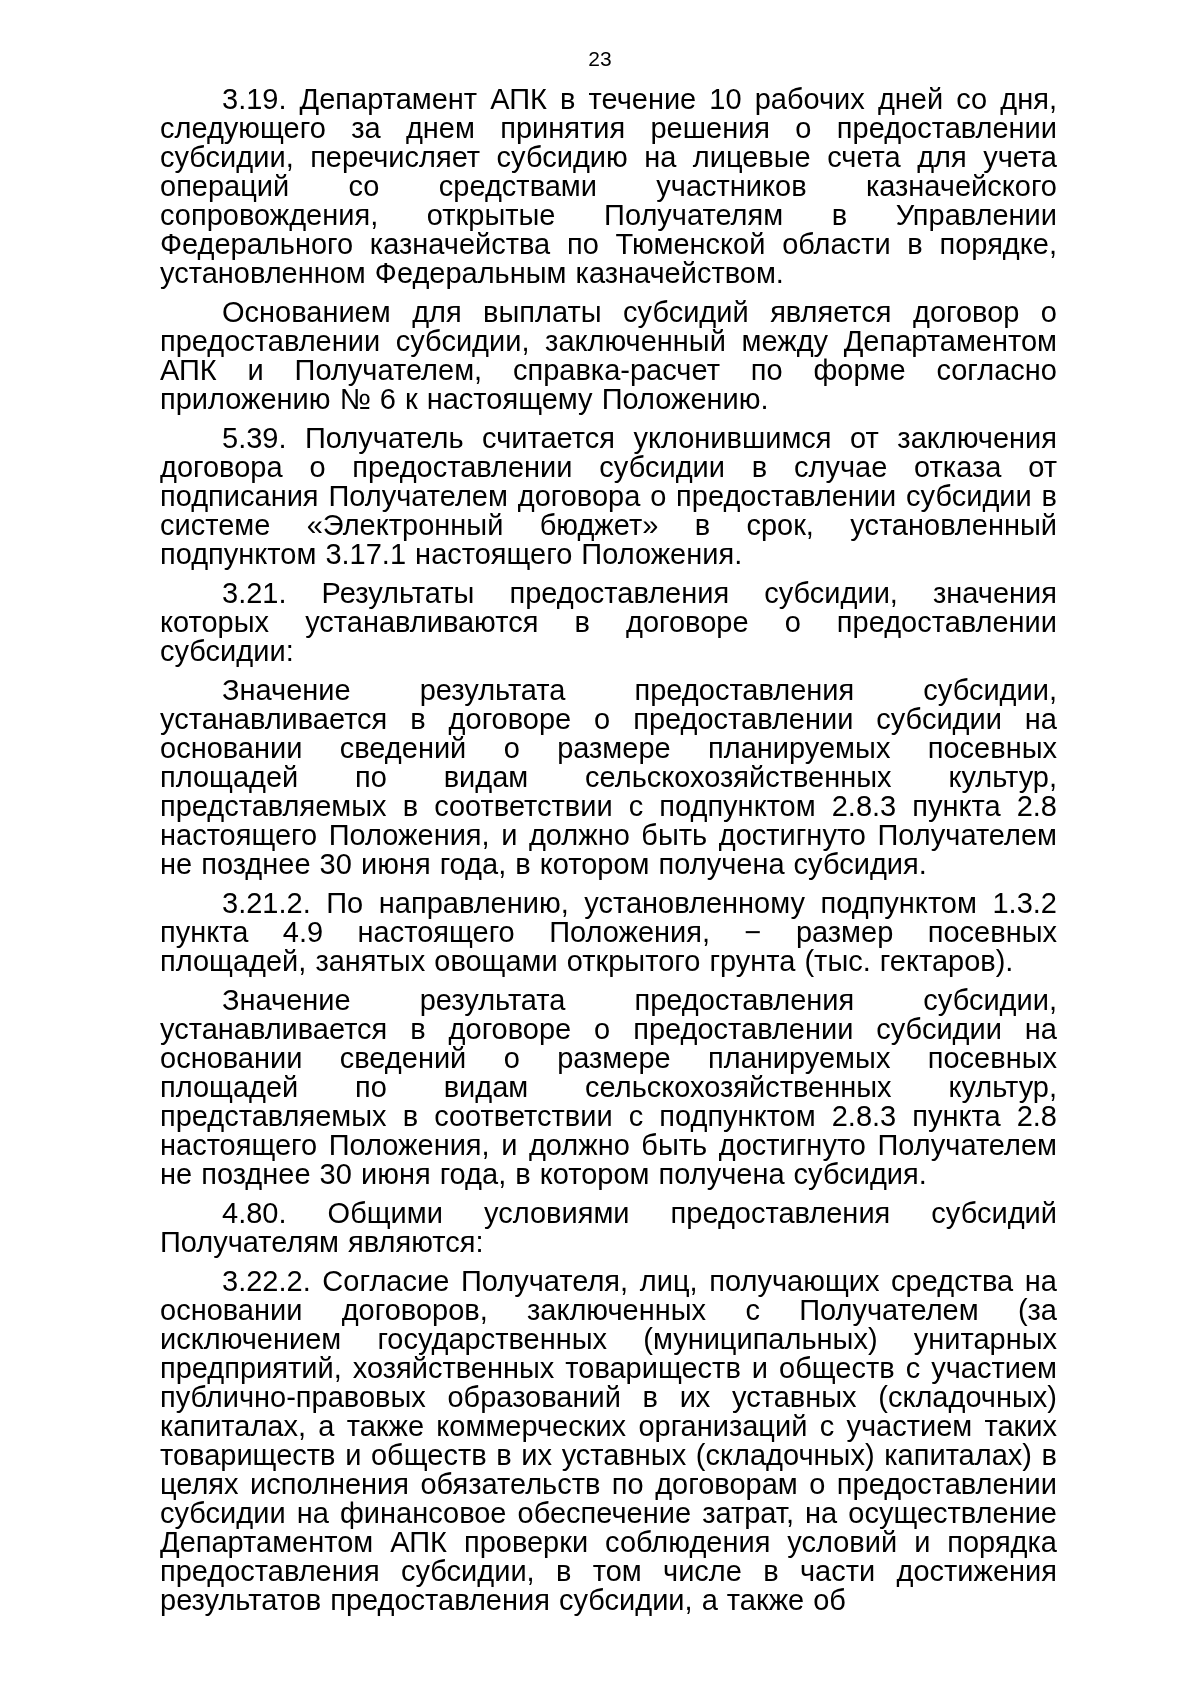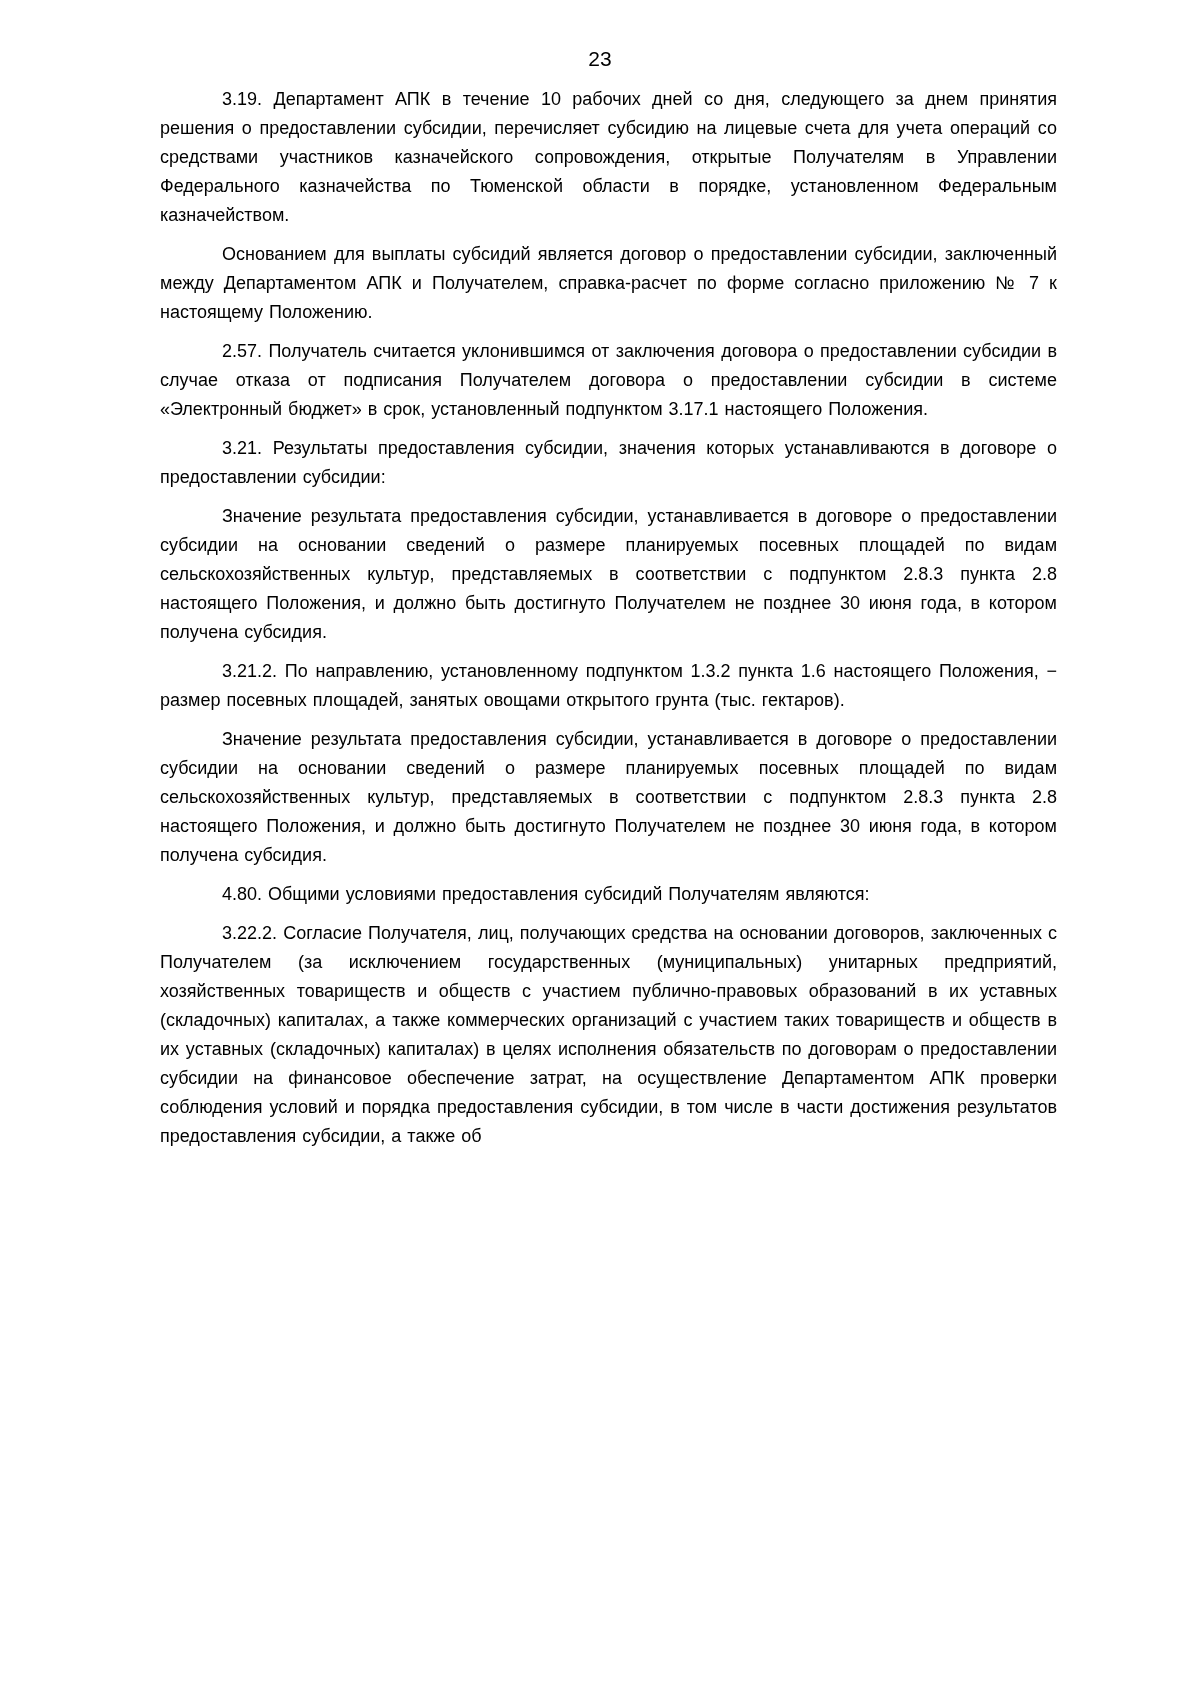--- a/index.html
+++ b/index.html
@@ -29,46 +29,46 @@
     font-size: 21px;
     line-height: 24px;
   }
   .content {
     margin-top: 14px;
     margin-left: 160px;
     width: 897px;
   }
   .content p {
     margin: 0 0 10px 0;
-    font-size: 18px;
+    font-size: 29px;
     line-height: 29px;
     text-align: justify;
     text-indent: 62px;
     word-spacing: 1px;
   }
 </style>
 </head>
 <body>
 
 <div class="page">
   <div class="page-number">23</div>
 
   <div class="content">
     <p>3.19. Департамент АПК в течение 10 рабочих дней со дня, следующего за днем принятия решения о предоставлении субсидии, перечисляет субсидию на лицевые счета для учета операций со средствами участников казначейского сопровождения, открытые Получателям в Управлении Федерального казначейства по Тюменской области в порядке, установленном Федеральным казначейством.</p>
 
-    <p>Основанием для выплаты субсидий является договор о предоставлении субсидии, заключенный между Департаментом АПК и Получателем, справка-расчет по форме согласно приложению № 7 к настоящему Положению.</p>
+    <p>Основанием для выплаты субсидий является договор о предоставлении субсидии, заключенный между Департаментом АПК и Получателем, справка-расчет по форме согласно приложению № 6 к настоящему Положению.</p>
 
-    <p>2.57. Получатель считается уклонившимся от заключения договора о предоставлении субсидии в случае отказа от подписания Получателем договора о предоставлении субсидии в системе «Электронный бюджет» в срок, установленный подпунктом 3.17.1 настоящего Положения.</p>
+    <p>5.39. Получатель считается уклонившимся от заключения договора о предоставлении субсидии в случае отказа от подписания Получателем договора о предоставлении субсидии в системе «Электронный бюджет» в срок, установленный подпунктом 3.17.1 настоящего Положения.</p>
 
     <p>3.21. Результаты предоставления субсидии, значения которых устанавливаются в договоре о предоставлении субсидии:</p>
 
 
     <p>Значение результата предоставления субсидии, устанавливается в договоре о предоставлении субсидии на основании сведений о размере планируемых посевных площадей по видам сельскохозяйственных культур, представляемых в соответствии с подпунктом 2.8.3 пункта 2.8 настоящего Положения, и должно быть достигнуто Получателем не позднее 30 июня года, в котором получена субсидия.</p>
 
-    <p>3.21.2. По направлению, установленному подпунктом 1.3.2 пункта 1.6 настоящего Положения, − размер посевных площадей, занятых овощами открытого грунта (тыс. гектаров).</p>
+    <p>3.21.2. По направлению, установленному подпунктом 1.3.2 пункта 4.9 настоящего Положения, − размер посевных площадей, занятых овощами открытого грунта (тыс. гектаров).</p>
 
     <p>Значение результата предоставления субсидии, устанавливается в договоре о предоставлении субсидии на основании сведений о размере планируемых посевных площадей по видам сельскохозяйственных культур, представляемых в соответствии с подпунктом 2.8.3 пункта 2.8 настоящего Положения, и должно быть достигнуто Получателем не позднее 30 июня года, в котором получена субсидия.</p>
 
     <p>4.80. Общими условиями предоставления субсидий Получателям являются:</p>
 
 
     <p>3.22.2. Согласие Получателя, лиц, получающих средства на основании договоров, заключенных с Получателем (за исключением государственных (муниципальных) унитарных предприятий, хозяйственных товариществ и обществ с участием публично-правовых образований в их уставных (складочных) капиталах, а также коммерческих организаций с участием таких товариществ и обществ в их уставных (складочных) капиталах) в целях исполнения обязательств по договорам о предоставлении субсидии на финансовое обеспечение затрат, на осуществление Департаментом АПК проверки соблюдения условий и порядка предоставления субсидии, в том числе в части достижения результатов предоставления субсидии, а также об</p>
   </div>
 </div>
 

